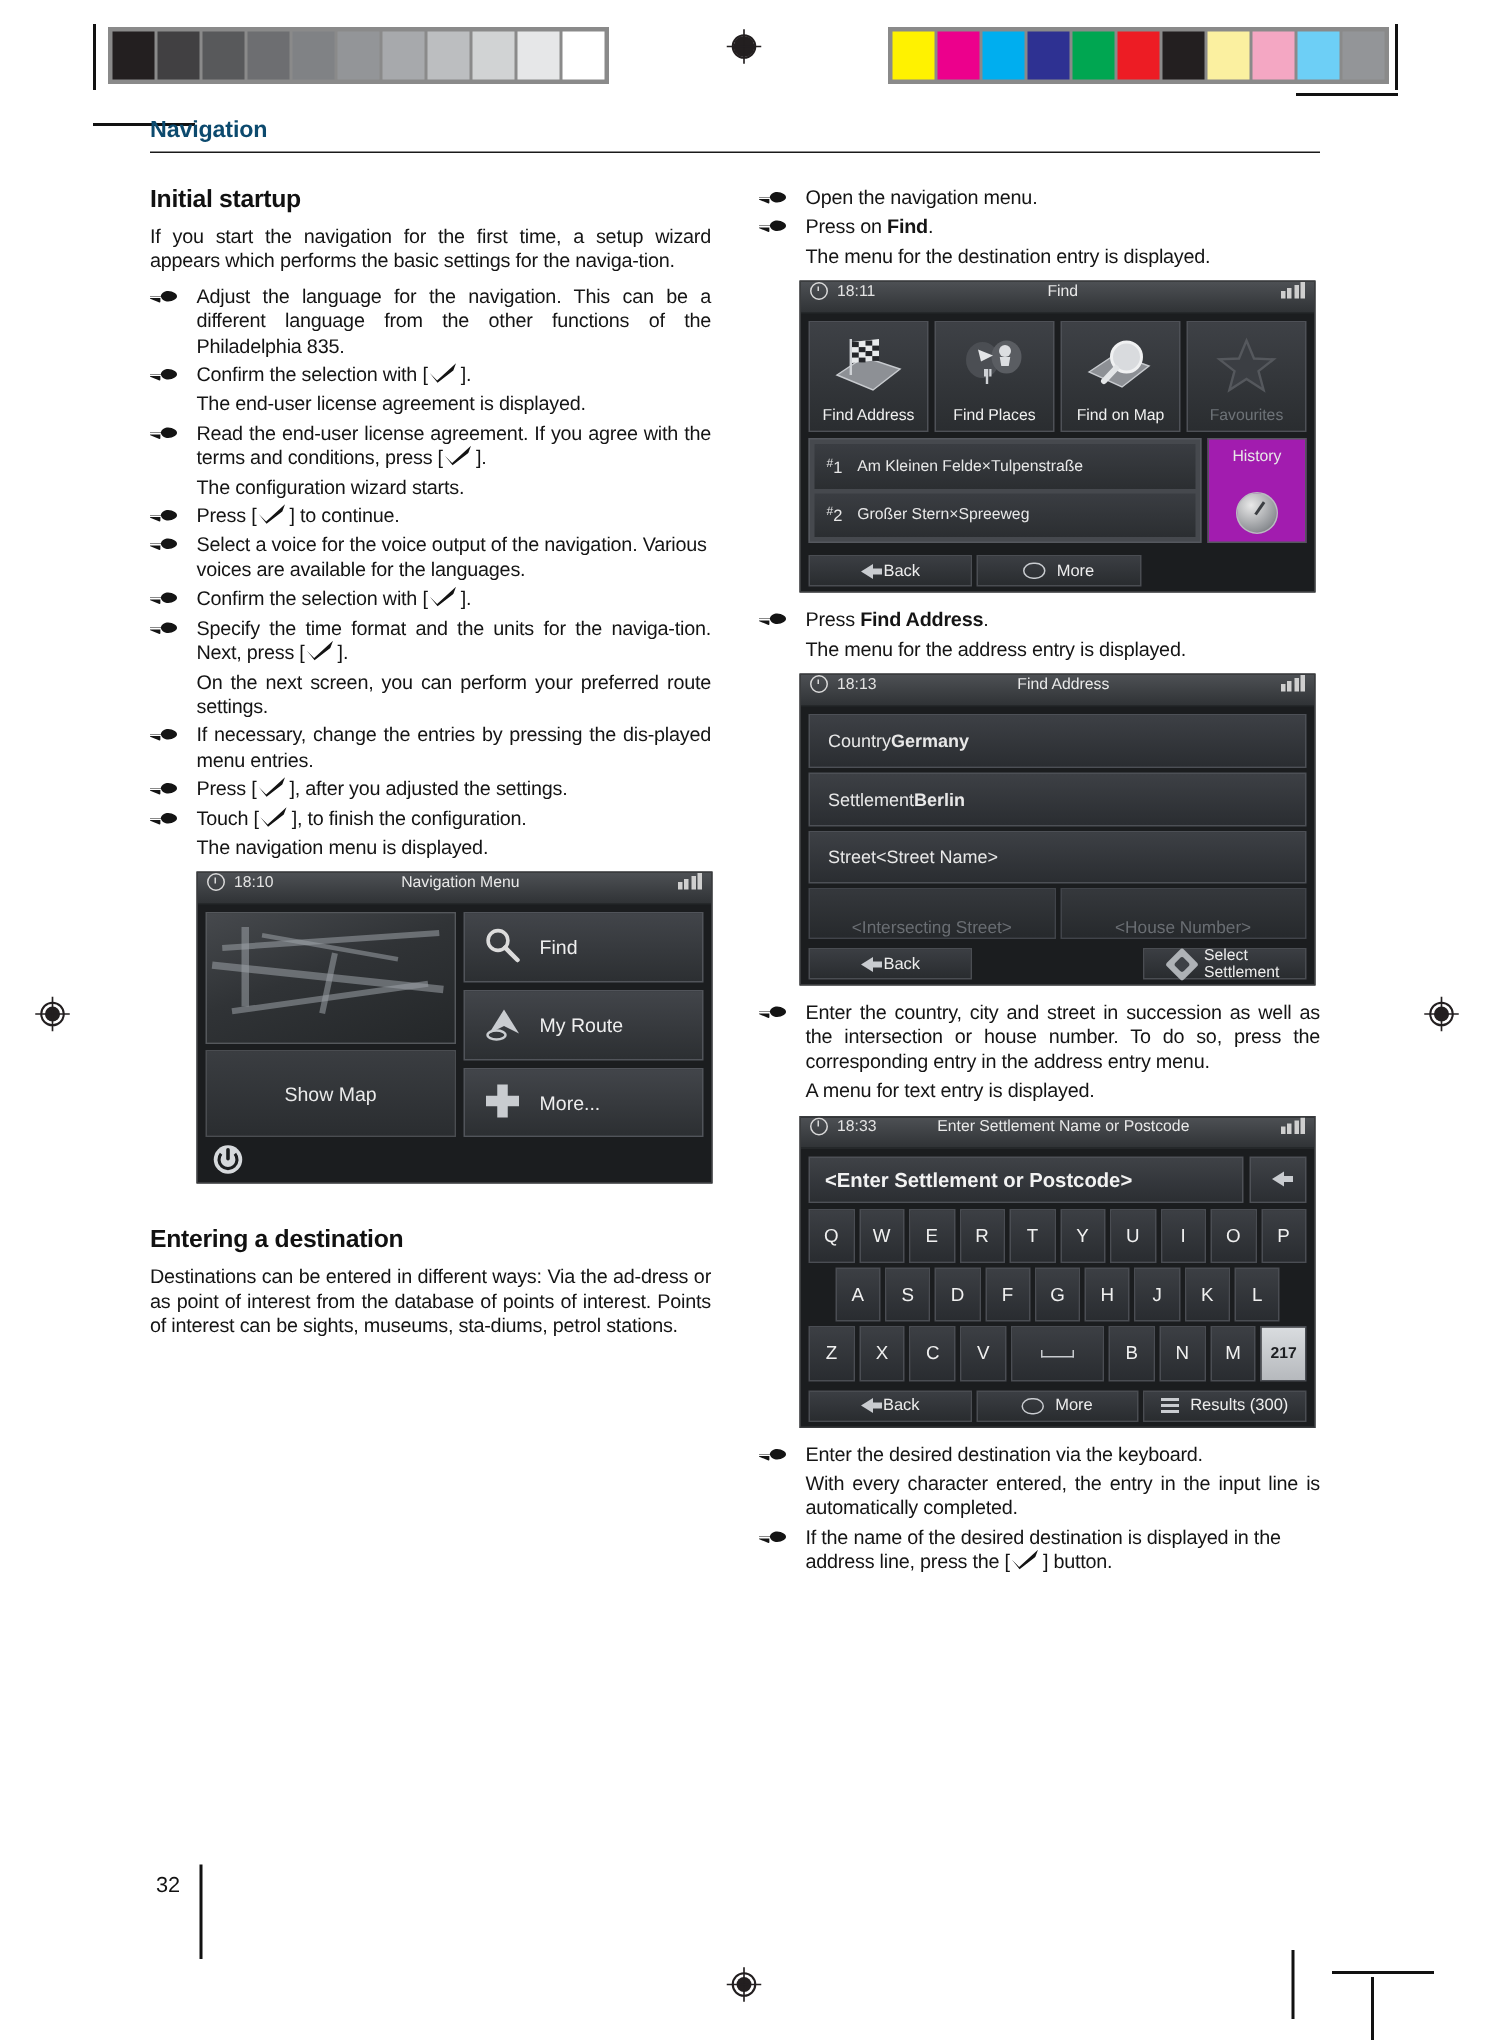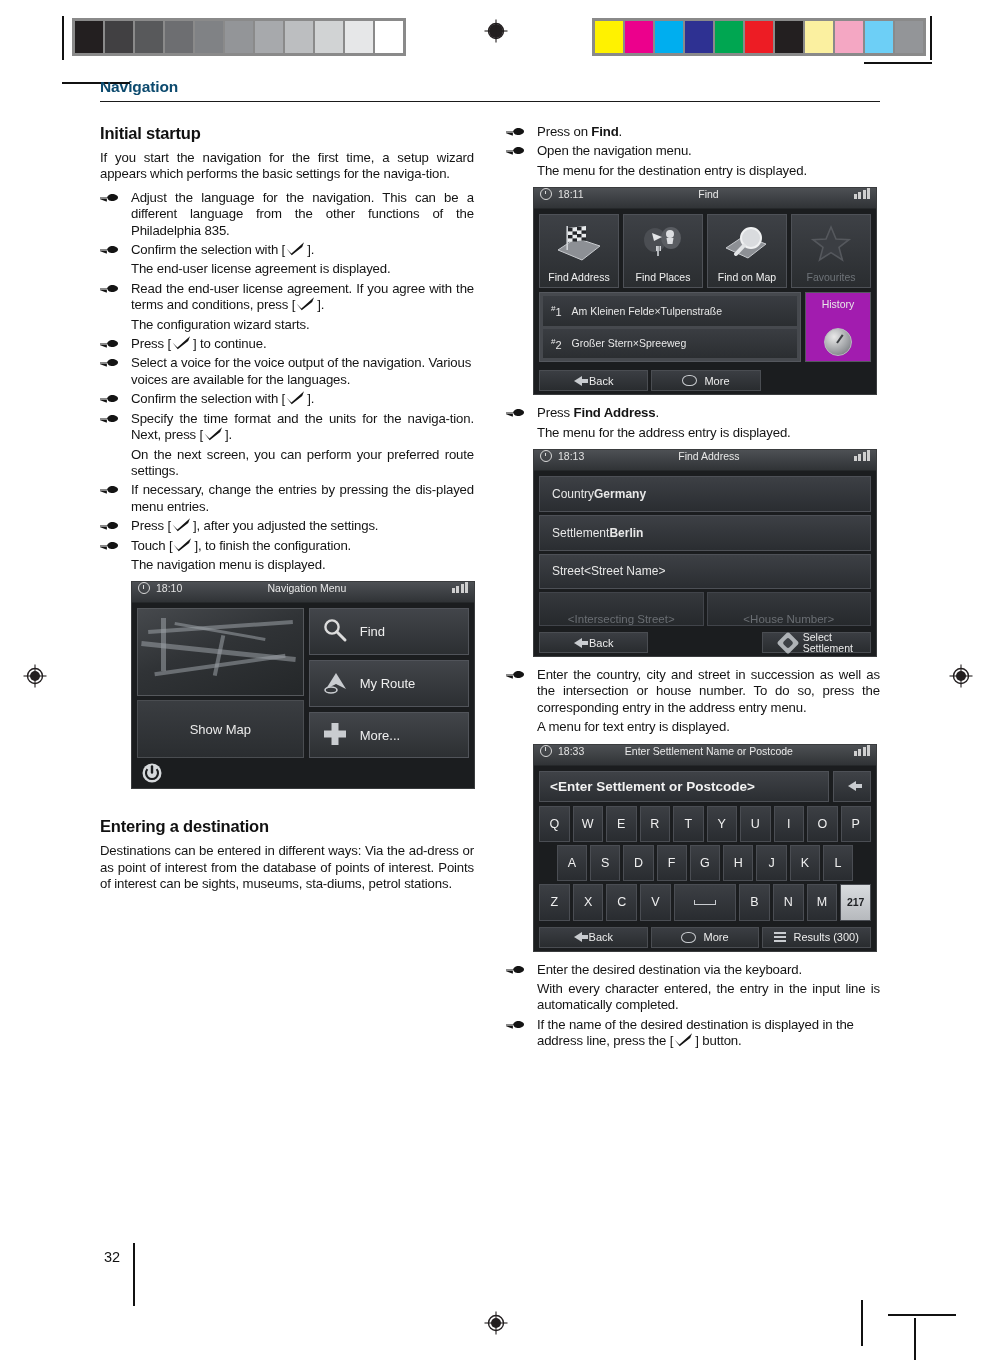--- a/index.html
+++ b/index.html
@@ -617,31 +617,31 @@
     <div class="col">
 
 
       <div class="step">
         <span class="hand">
           <svg width="18" height="11" viewBox="0 0 18 11">
               <path d="M0 4.3h7.2c.4-1.5 1.6-2.7 3.3-3.1 2.1-.5 4.4.1 6 1.1 1 .6 1.5 1.4 1.5 2.2s-.5 1.6-1.5 2.2c-1.6 1-3.9 1.6-6 1.1-1.7-.4-2.9-1.6-3.3-3.1H0z" fill="#141414"></path>
               <path d="M0 5.6h6.9v2.6c0 .3-.3.5-.6.4L.2 6.2C0 6.1 0 5.9 0 5.6z" fill="#141414"></path>
             </svg>
         </span>
+        <span class="txt nojust">Open the navigation menu.</span>
+      </div>
+
+      <div class="step">
+        <span class="hand">
+          <svg width="18" height="11" viewBox="0 0 18 11">
+              <path d="M0 4.3h7.2c.4-1.5 1.6-2.7 3.3-3.1 2.1-.5 4.4.1 6 1.1 1 .6 1.5 1.4 1.5 2.2s-.5 1.6-1.5 2.2c-1.6 1-3.9 1.6-6 1.1-1.7-.4-2.9-1.6-3.3-3.1H0z" fill="#141414"></path>
+              <path d="M0 5.6h6.9v2.6c0 .3-.3.5-.6.4L.2 6.2C0 6.1 0 5.9 0 5.6z" fill="#141414"></path>
+            </svg>
+        </span>
         <span class="txt nojust"><span>Press on </span><b>Find</b><span>.</span></span>
-      </div>
-
-      <div class="step">
-        <span class="hand">
-          <svg width="18" height="11" viewBox="0 0 18 11">
-              <path d="M0 4.3h7.2c.4-1.5 1.6-2.7 3.3-3.1 2.1-.5 4.4.1 6 1.1 1 .6 1.5 1.4 1.5 2.2s-.5 1.6-1.5 2.2c-1.6 1-3.9 1.6-6 1.1-1.7-.4-2.9-1.6-3.3-3.1H0z" fill="#141414"></path>
-              <path d="M0 5.6h6.9v2.6c0 .3-.3.5-.6.4L.2 6.2C0 6.1 0 5.9 0 5.6z" fill="#141414"></path>
-            </svg>
-        </span>
-        <span class="txt nojust">Open the navigation menu.</span>
       </div>
 
       <div class="sub">The menu for the destination entry is displayed.</div>
 
       <div class="shot right">
         <div class="titlebar">
           <span class="clock-ico"></span>
           <span class="time">18:11</span>
           <span class="ttl">Find</span>
           <span class="bars">

